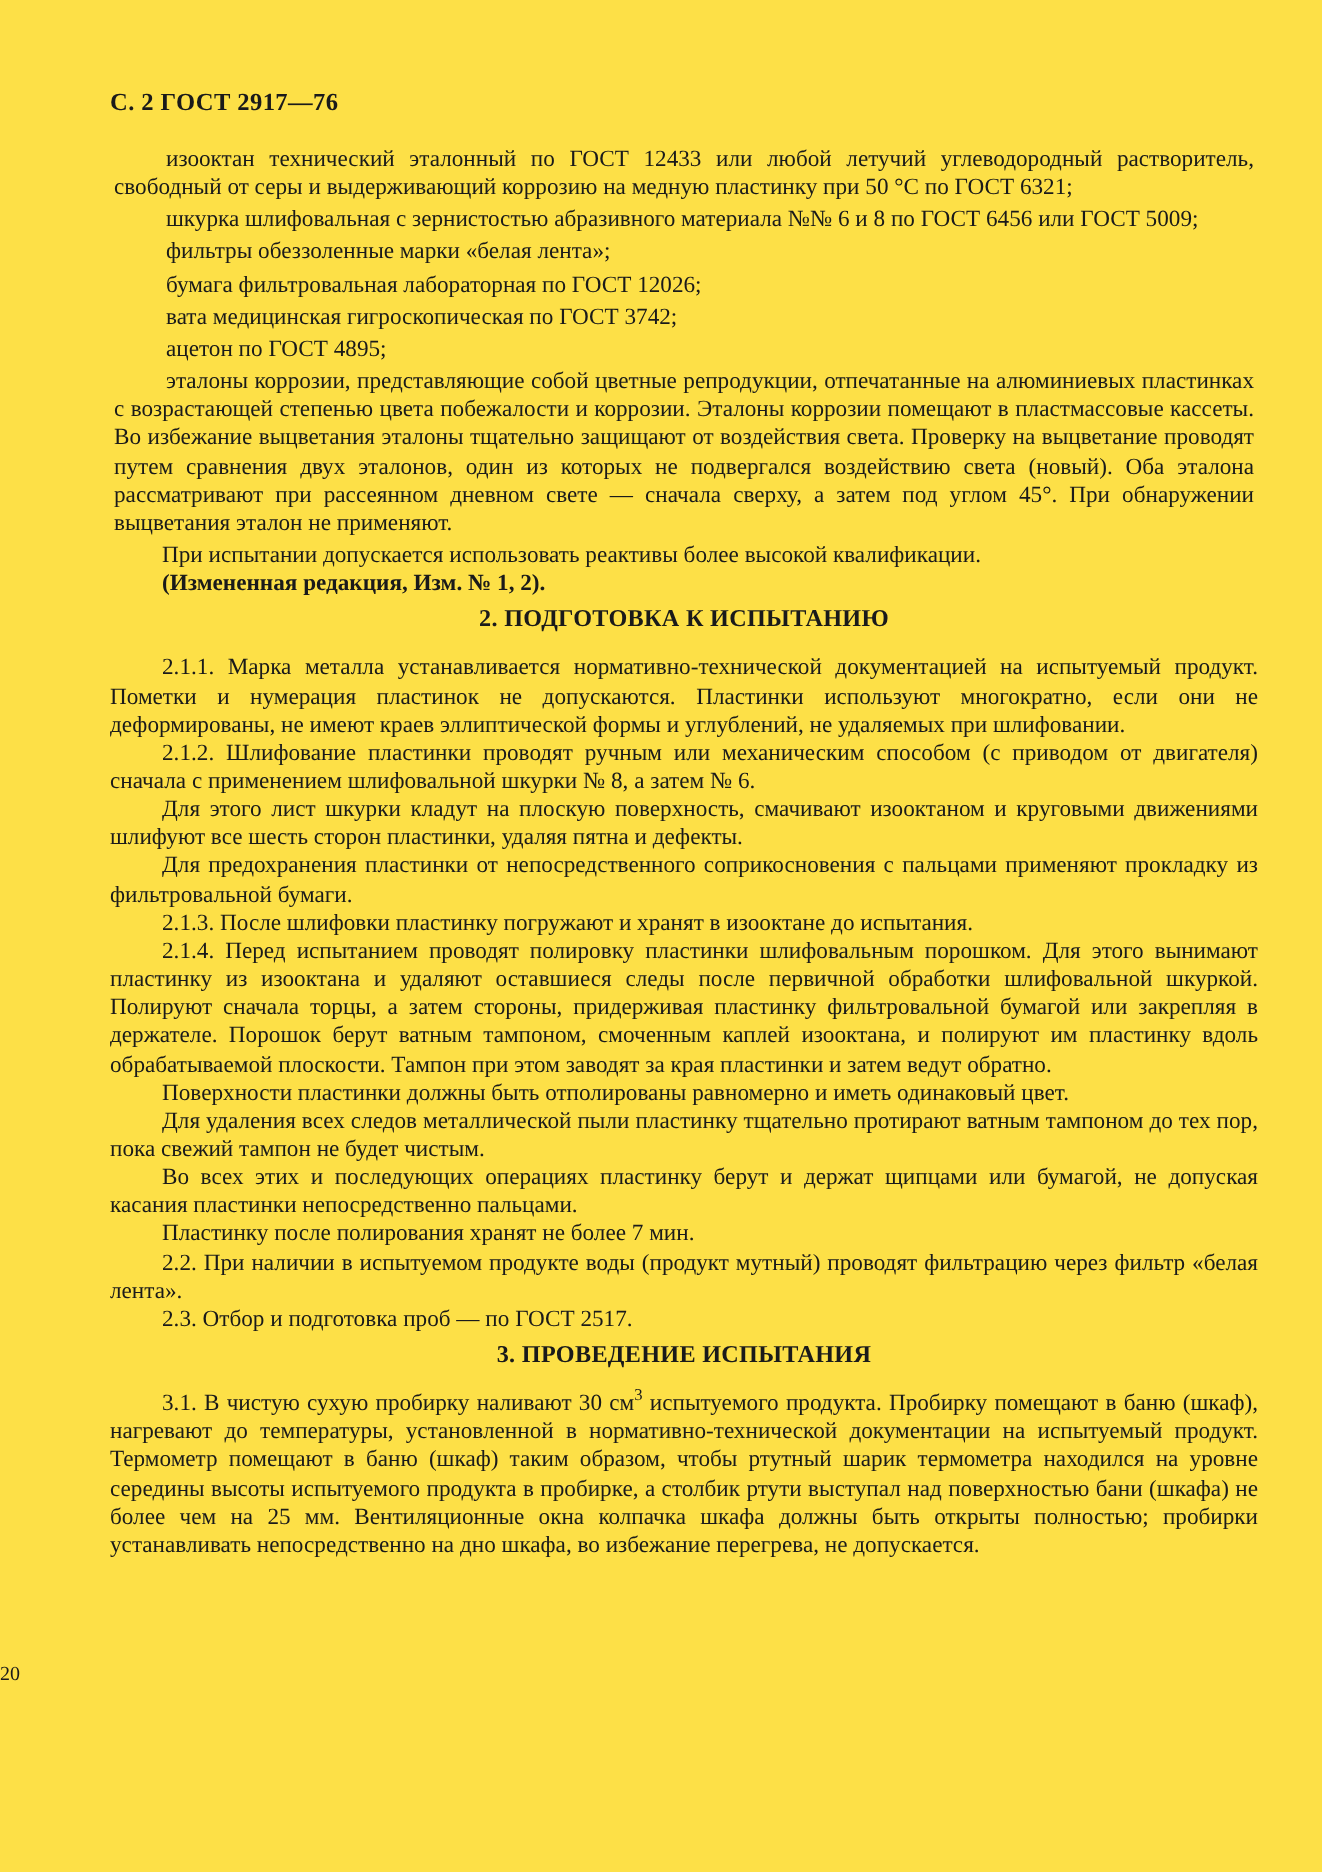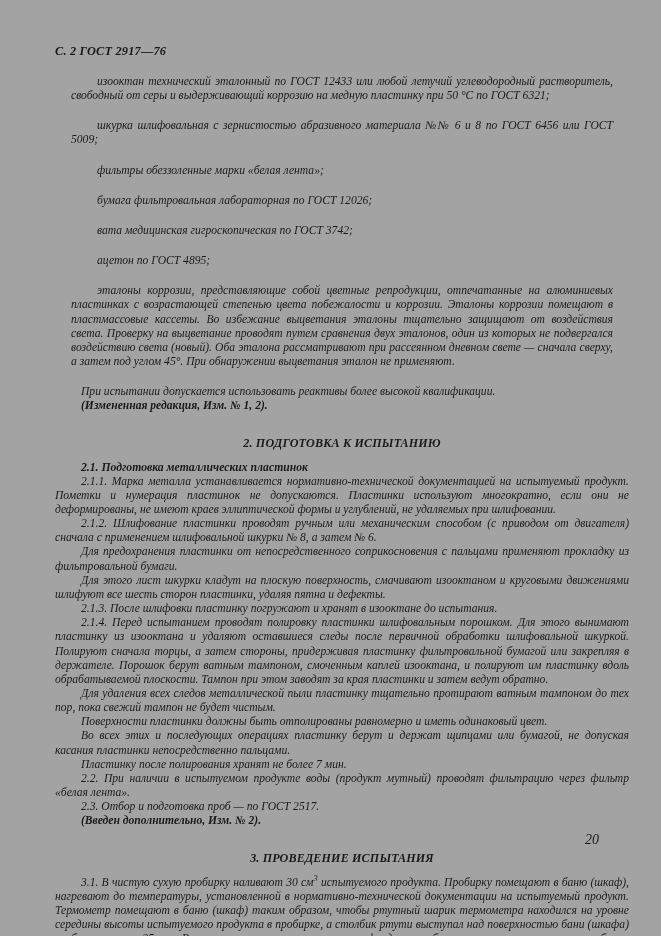--- a/index.html
+++ b/index.html
@@ -9,24 +9,23 @@
     background: #ffffff;
   }
   body {
     font-family: "Liberation Serif", "DejaVu Serif", serif;
     color: #1a1a1a;
   }
   .page {
     position: relative;
     width: 661px;
     height: 936px;
-    background: #a3a3a3;
+    background: #fde047;
     overflow: hidden;
     box-sizing: border-box;
-    font-style: italic;
   }
   .content {
     position: absolute;
     left: 55px;
     top: 44px;
     width: 574px;
   }
   .page-header {
     font-size: 12.3px;
     font-weight: bold;
@@ -41,48 +40,48 @@
     text-align: justify;
     text-indent: 26px;
     hyphens: manual;
     -webkit-hyphens: manual;
   }
   p.body.bold {
     font-weight: bold;
     text-indent: 26px;
   }
   p.listitem {
-    margin: 16px;
+    margin: 2px;
     font-size: 11.6px;
     line-height: 14.15px;
     text-align: justify;
     text-indent: 26px;
   }
   h2.section {
     font-size: 12.1px;
     font-weight: bold;
     text-align: center;
-    margin: 22px 0 10px 0;
+    margin: 3px 0 10px 0;
     letter-spacing: 0.15px;
   }
   h3.subsection {
     font-size: 11.7px;
     font-weight: bold;
     margin: 0;
     line-height: 14.15px;
     text-indent: 26px;
     text-align: left;
   }
   .page-number {
     position: absolute;
     top: 832px;
     left: 0;
     width: 599px;
-    text-align: right;
-    font-size: 14px;
+    text-align: left;
+    font-size: 10px;
   }
   sup.unit {
     font-size: 0.72em;
     vertical-align: super;
     line-height: 0;
   }
 </style>
 </head>
 <body>
 
@@ -98,35 +97,33 @@
     <p class="listitem">бумага фильтровальная лабораторная по ГОСТ 12026;</p>
     <p class="listitem">вата медицинская гигроскопическая по ГОСТ 3742;</p>
     <p class="listitem">ацетон по ГОСТ 4895;</p>
     <p class="listitem">эталоны коррозии, представляющие собой цветные репродукции, отпечатанные на алюмини­евых пластинках с возрастающей степенью цвета побежалости и коррозии. Эталоны коррозии помещают в пластмассовые кассеты. Во избежание выцветания эталоны тщательно защищают от воздействия света. Проверку на выцветание проводят путем сравнения двух эталонов, один из которых не подвергался воздействию света (новый). Оба эталона рассматривают при рассеянном дневном свете — сначала сверху, а затем под углом 45°. При обнаружении выцветания эталон не применяют.</p>
 
     <p class="body">При испытании допускается использовать реактивы более высокой квалификации.</p>
     <p class="body bold">(Измененная редакция, Изм. № 1, 2).</p>
 
     <h2 class="section">2. ПОДГОТОВКА К ИСПЫТАНИЮ</h2>
 
-    <h3 class="subsection">2.1. Подготовка металлических пластинок</h3>
 
     <p class="body">2.1.1. Марка металла устанавливается нормативно-технической документацией на испытуемый продукт. Пометки и нумерация пластинок не допускаются. Пластинки используют многократно, если они не деформированы, не имеют краев эллиптической формы и углублений, не удаляемых при шлифовании.</p>
     <p class="body">2.1.2. Шлифование пластинки проводят ручным или механическим способом (с приводом от двигателя) сначала с применением шлифовальной шкурки № 8, а затем № 6.</p>
+    <p class="body">Для этого лист шкурки кладут на плоскую поверхность, смачивают изооктаном и круговыми движениями шлифуют все шесть сторон пластинки, удаляя пятна и дефекты.</p>
     <p class="body">Для предохранения пластинки от непосредственного соприкосновения с пальцами применяют прокладку из фильтровальной бумаги.</p>
-    <p class="body">Для этого лист шкурки кладут на плоскую поверхность, смачивают изооктаном и круговыми движениями шлифуют все шесть сторон пластинки, удаляя пятна и дефекты.</p>
     <p class="body">2.1.3. После шлифовки пластинку погружают и хранят в изооктане до испытания.</p>
     <p class="body">2.1.4. Перед испытанием проводят полировку пластинки шлифовальным порошком. Для этого вынимают пластинку из изооктана и удаляют оставшиеся следы после первичной обработки шлифовальной шкуркой. Полируют сначала торцы, а затем стороны, придерживая пластинку фильтровальной бумагой или закрепляя в держателе. Порошок берут ватным тампоном, смоченным каплей изооктана, и полируют им пластинку вдоль обрабатываемой плоскости. Тампон при этом заводят за края пластинки и затем ведут обратно.</p>
+    <p class="body">Поверхности пластинки должны быть отполированы равномерно и иметь одинаковый цвет.</p>
     <p class="body">Для удаления всех следов металлической пыли пластинку тщательно протирают ватным тампоном до тех пор, пока свежий тампон не будет чистым.</p>
-    <p class="body">Поверхности пластинки должны быть отполированы равномерно и иметь одинаковый цвет.</p>
     <p class="body">Во всех этих и последующих операциях пластинку берут и держат щипцами или бумагой, не допуская касания пластинки непосредственно пальцами.</p>
     <p class="body">Пластинку после полирования хранят не более 7 мин.</p>
     <p class="body">2.2. При наличии в испытуемом продукте воды (продукт мутный) проводят фильтрацию через фильтр «белая лента».</p>
     <p class="body">2.3. Отбор и подготовка проб — по ГОСТ 2517.</p>
-    <p class="body bold">(Введен дополнительно, Изм. № 2).</p>
 
     <h2 class="section">3. ПРОВЕДЕНИЕ ИСПЫТАНИЯ</h2>
 
     <p class="body"><span>3.1. В чистую сухую пробирку наливают 30 см</span><sup class="unit">3</sup><span> испытуемого продукта. Пробирку помещают в баню (шкаф), нагревают до температуры, установленной в нормативно-технической документации на испытуемый продукт. Термометр помещают в баню (шкаф) таким образом, чтобы ртутный шарик термометра находился на уровне середины высоты испытуемого продукта в пробирке, а столбик ртути выступал над поверхностью бани (шкафа) не более чем на 25 мм. Вентиляционные окна колпачка шкафа должны быть открыты полностью; пробирки устанавливать непосредственно на дно шкафа, во избежание перегрева, не допускается.</span></p>
 
   </div>
 
   <div class="page-number">20</div>
 
 </div>

